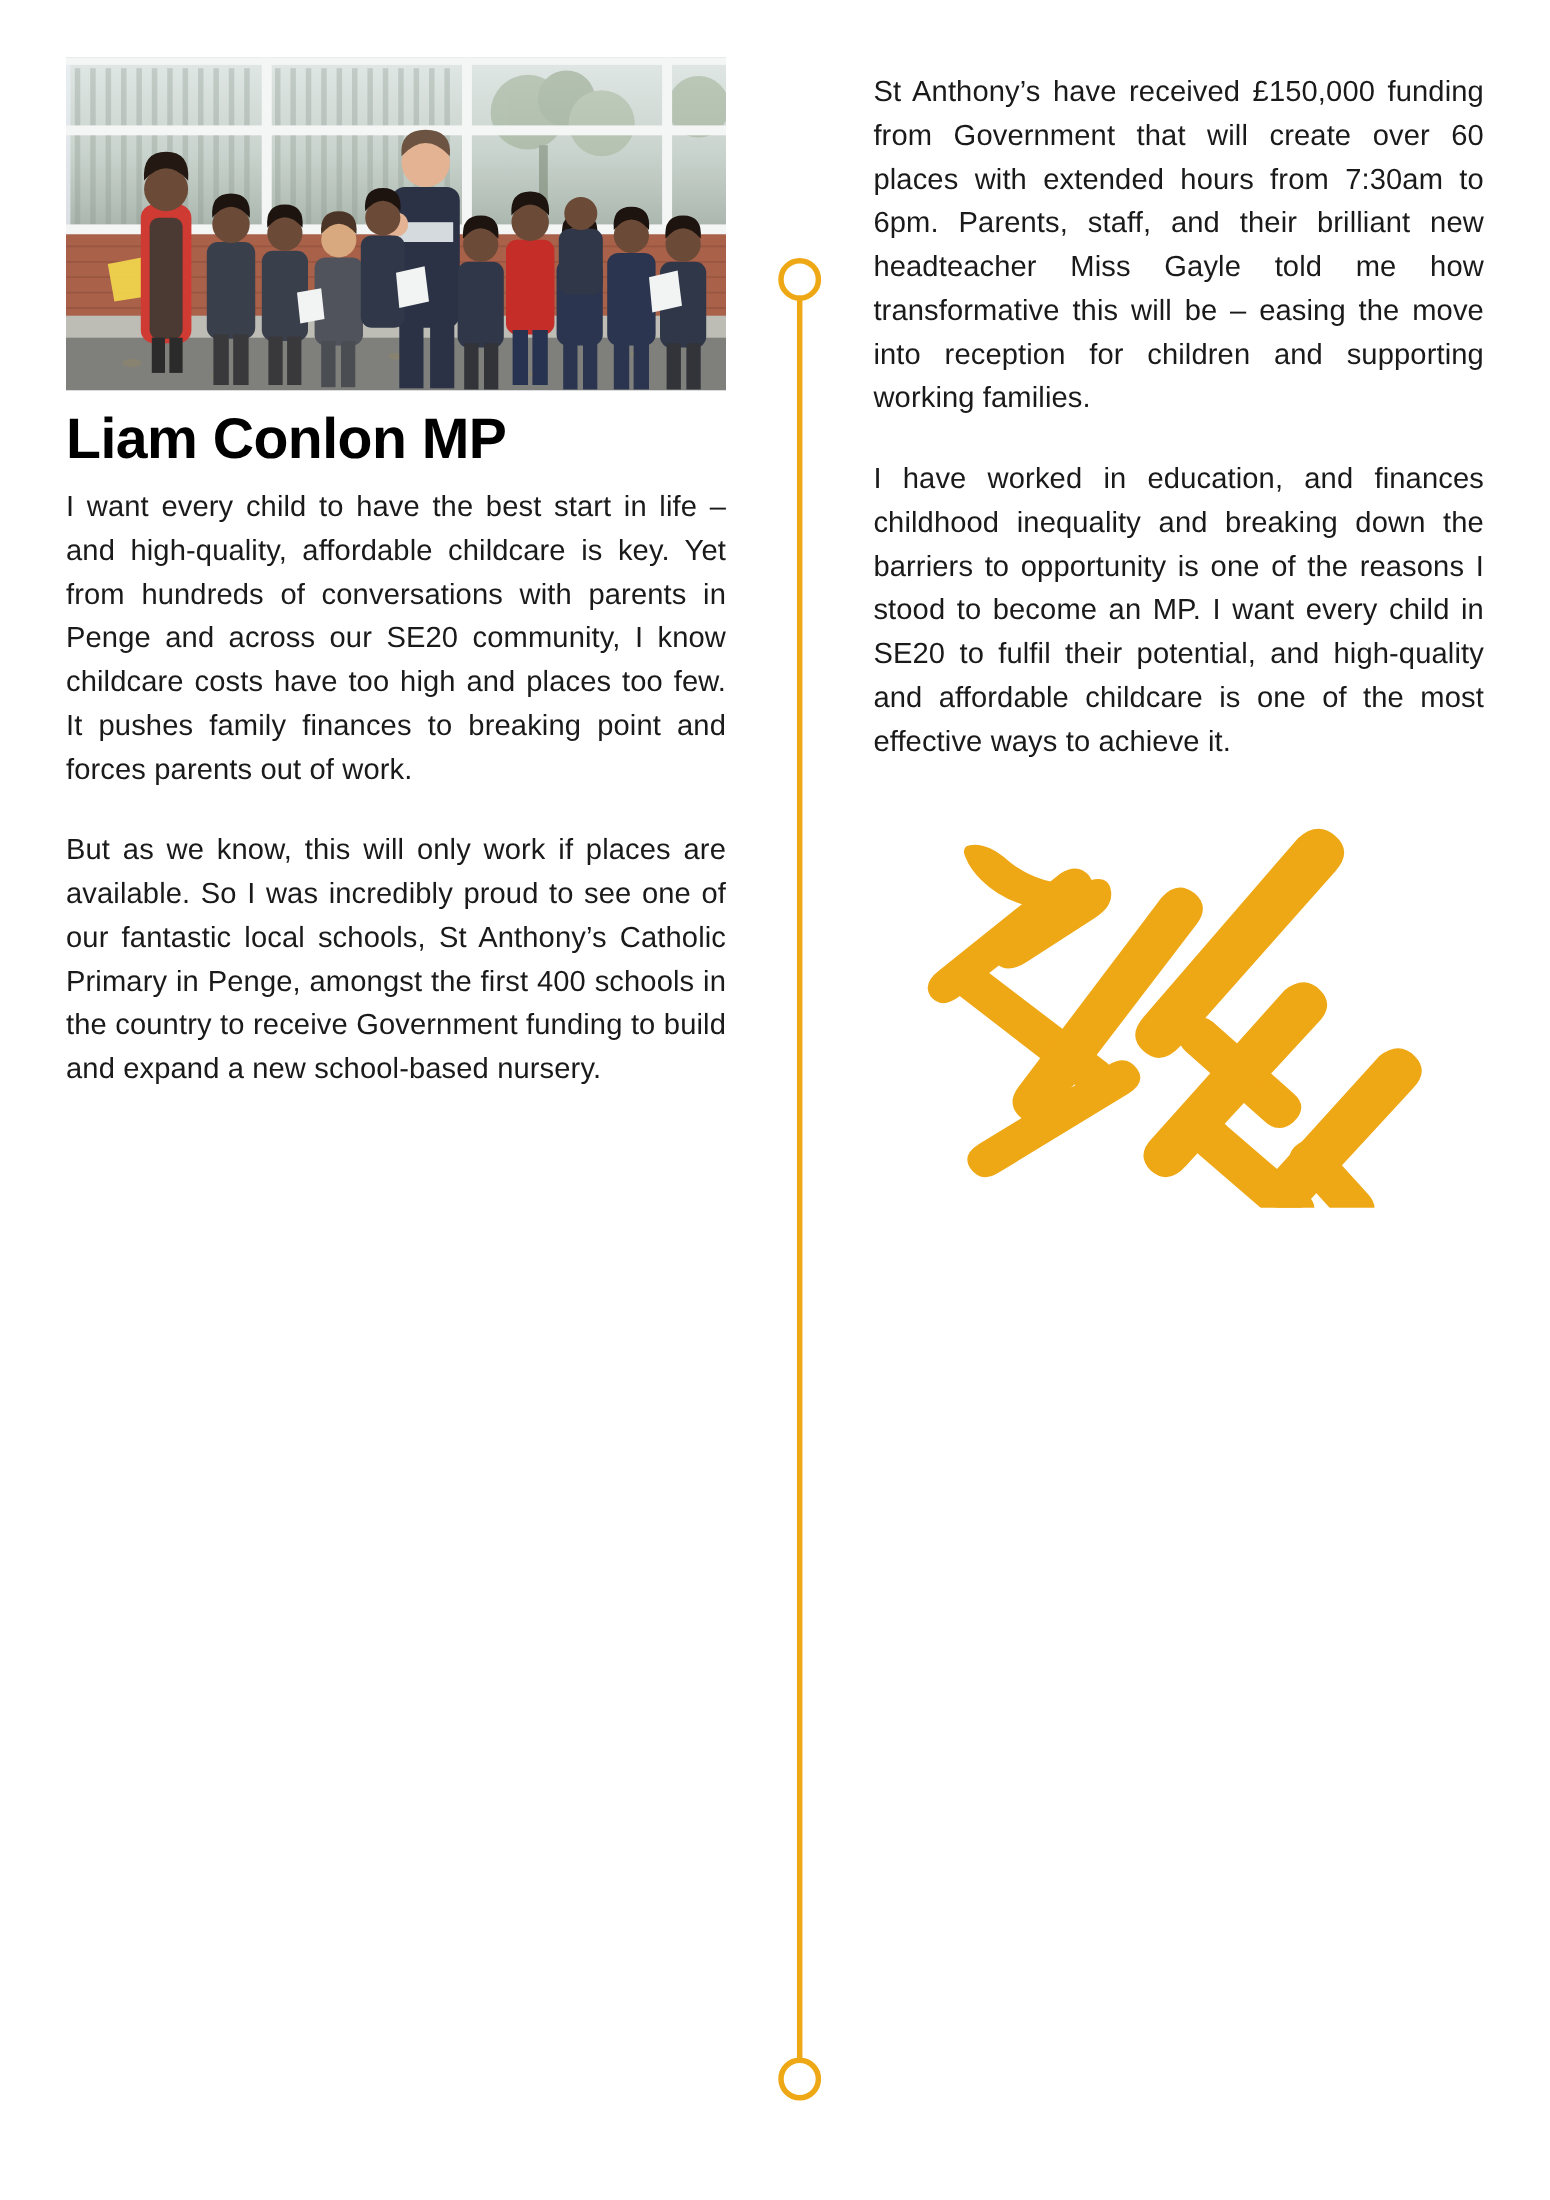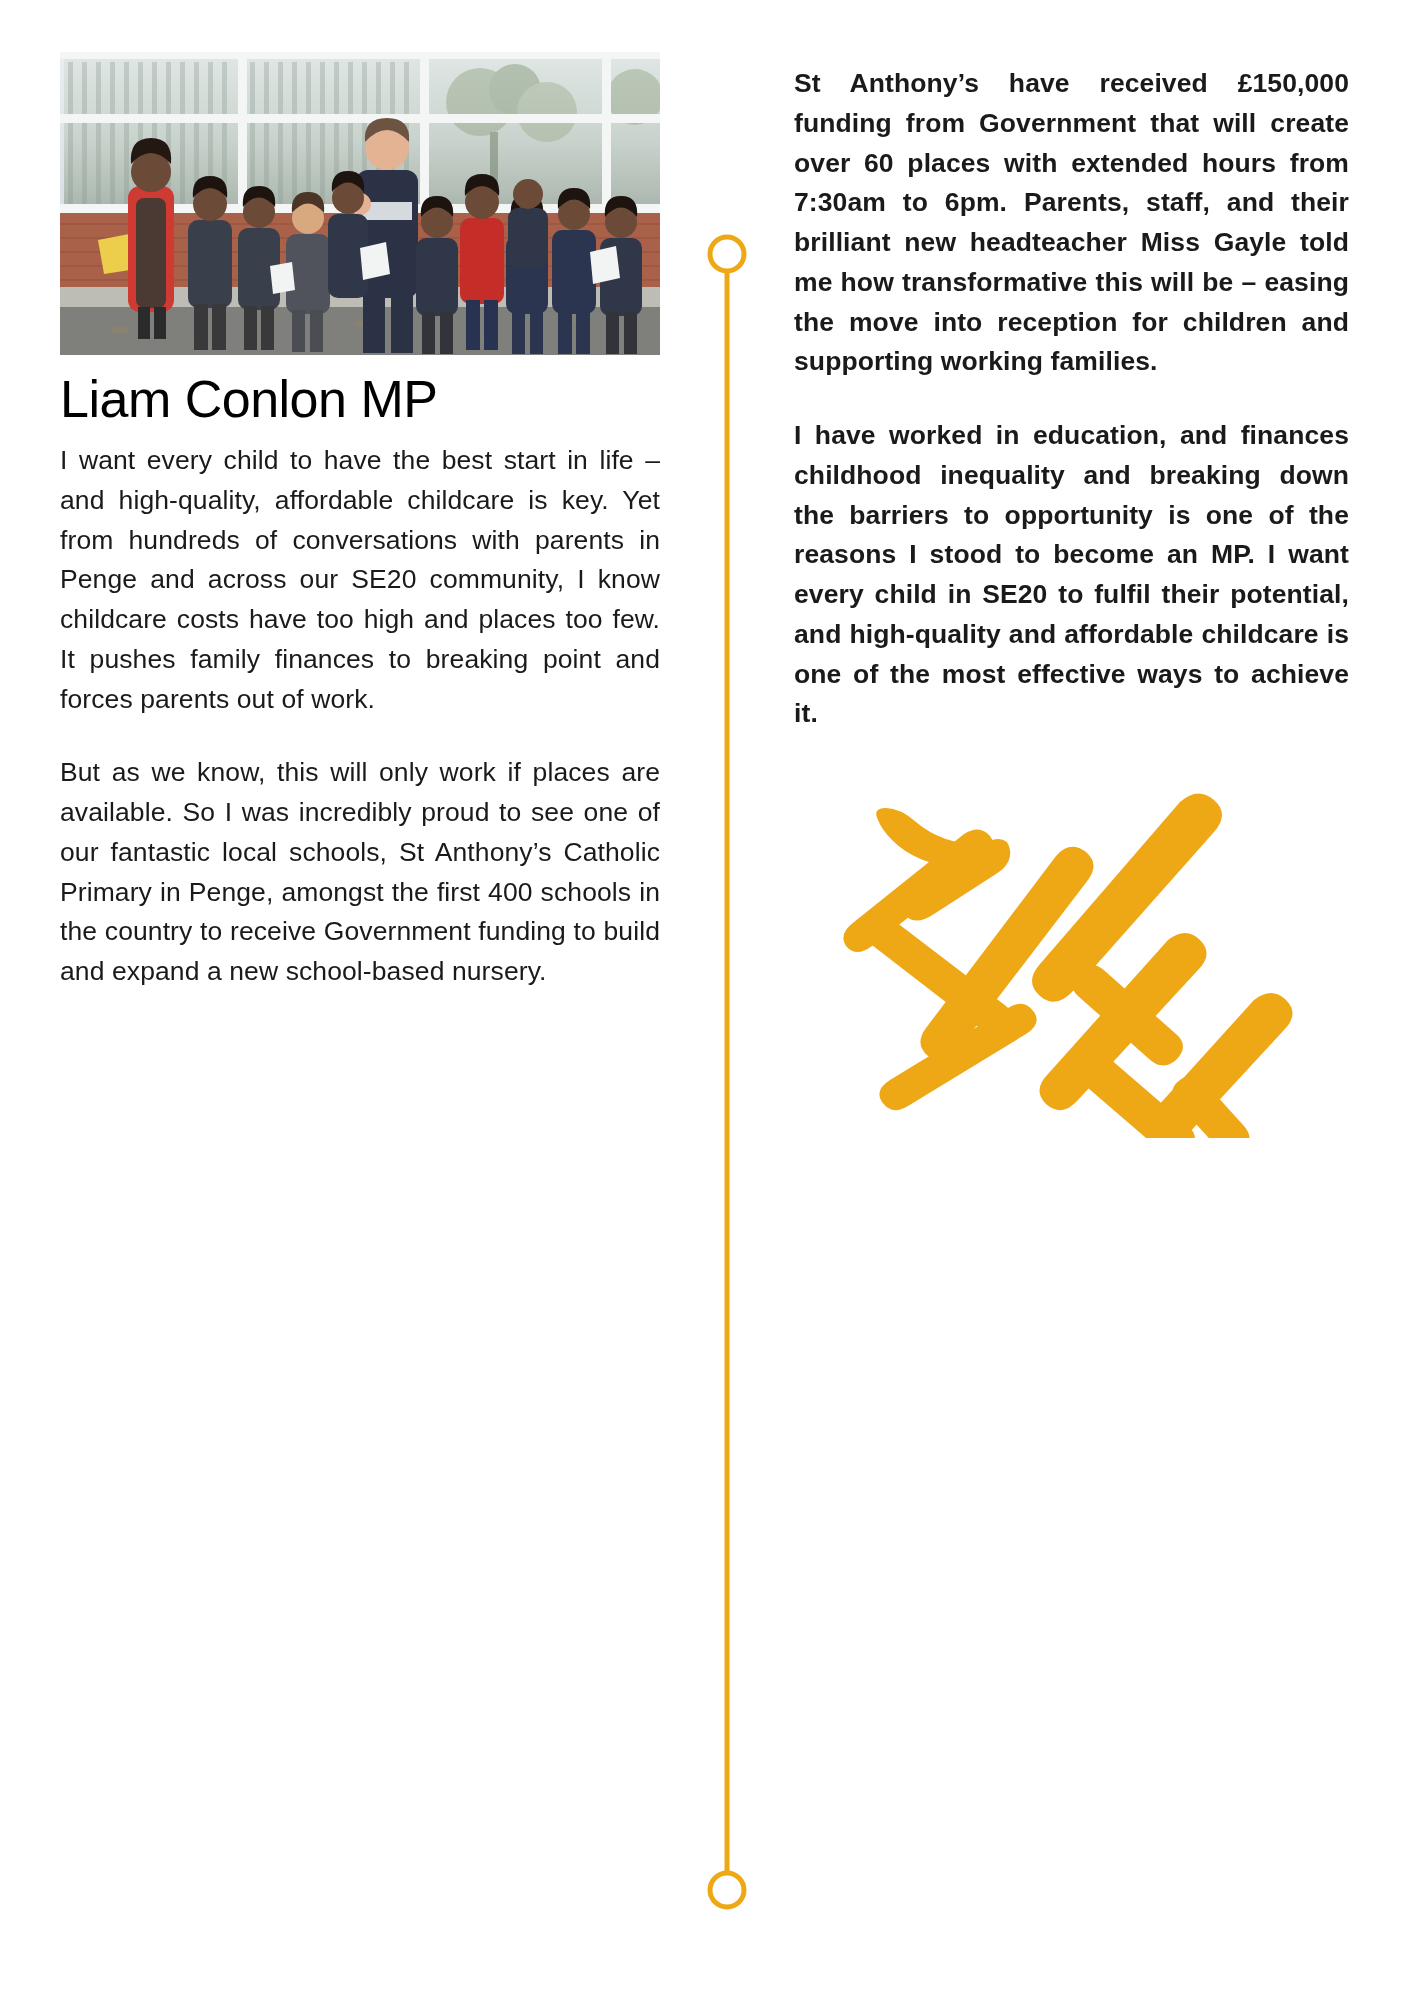--- a/index.html
+++ b/index.html
@@ -39,21 +39,21 @@
     height: 303px;
     overflow: hidden;
     position: relative;
     background: #cfd4d8;
   }
   .photo-svg { display: block; width: 600px; height: 303px; }
 
   .page-title {
     font-size: 52px;
     line-height: 1.08;
-    font-weight: normal;
+    font-weight: bold;
     letter-spacing: -0.5px;
     margin: 16px 0 14px 0;
     color: #000000;
   }
 
   .body-par {
     font-size: 26.5px;
     line-height: 1.50;
     text-align: justify;
     margin: 0 0 34px 0;
@@ -76,21 +76,20 @@
     top: 180px;
     width: 40px;
     height: 1680px;
   }
 
   
   .col-right {
     flex: 1 1 auto;
     box-sizing: border-box;
     padding-top: 12px;
-    font-weight: bold;
   }
 
   .scribble-wrap {
     margin-top: 14px;
     width: 100%;
     display: flex;
     justify-content: center;
   }
   .scribble-svg {
     width: 460px;

